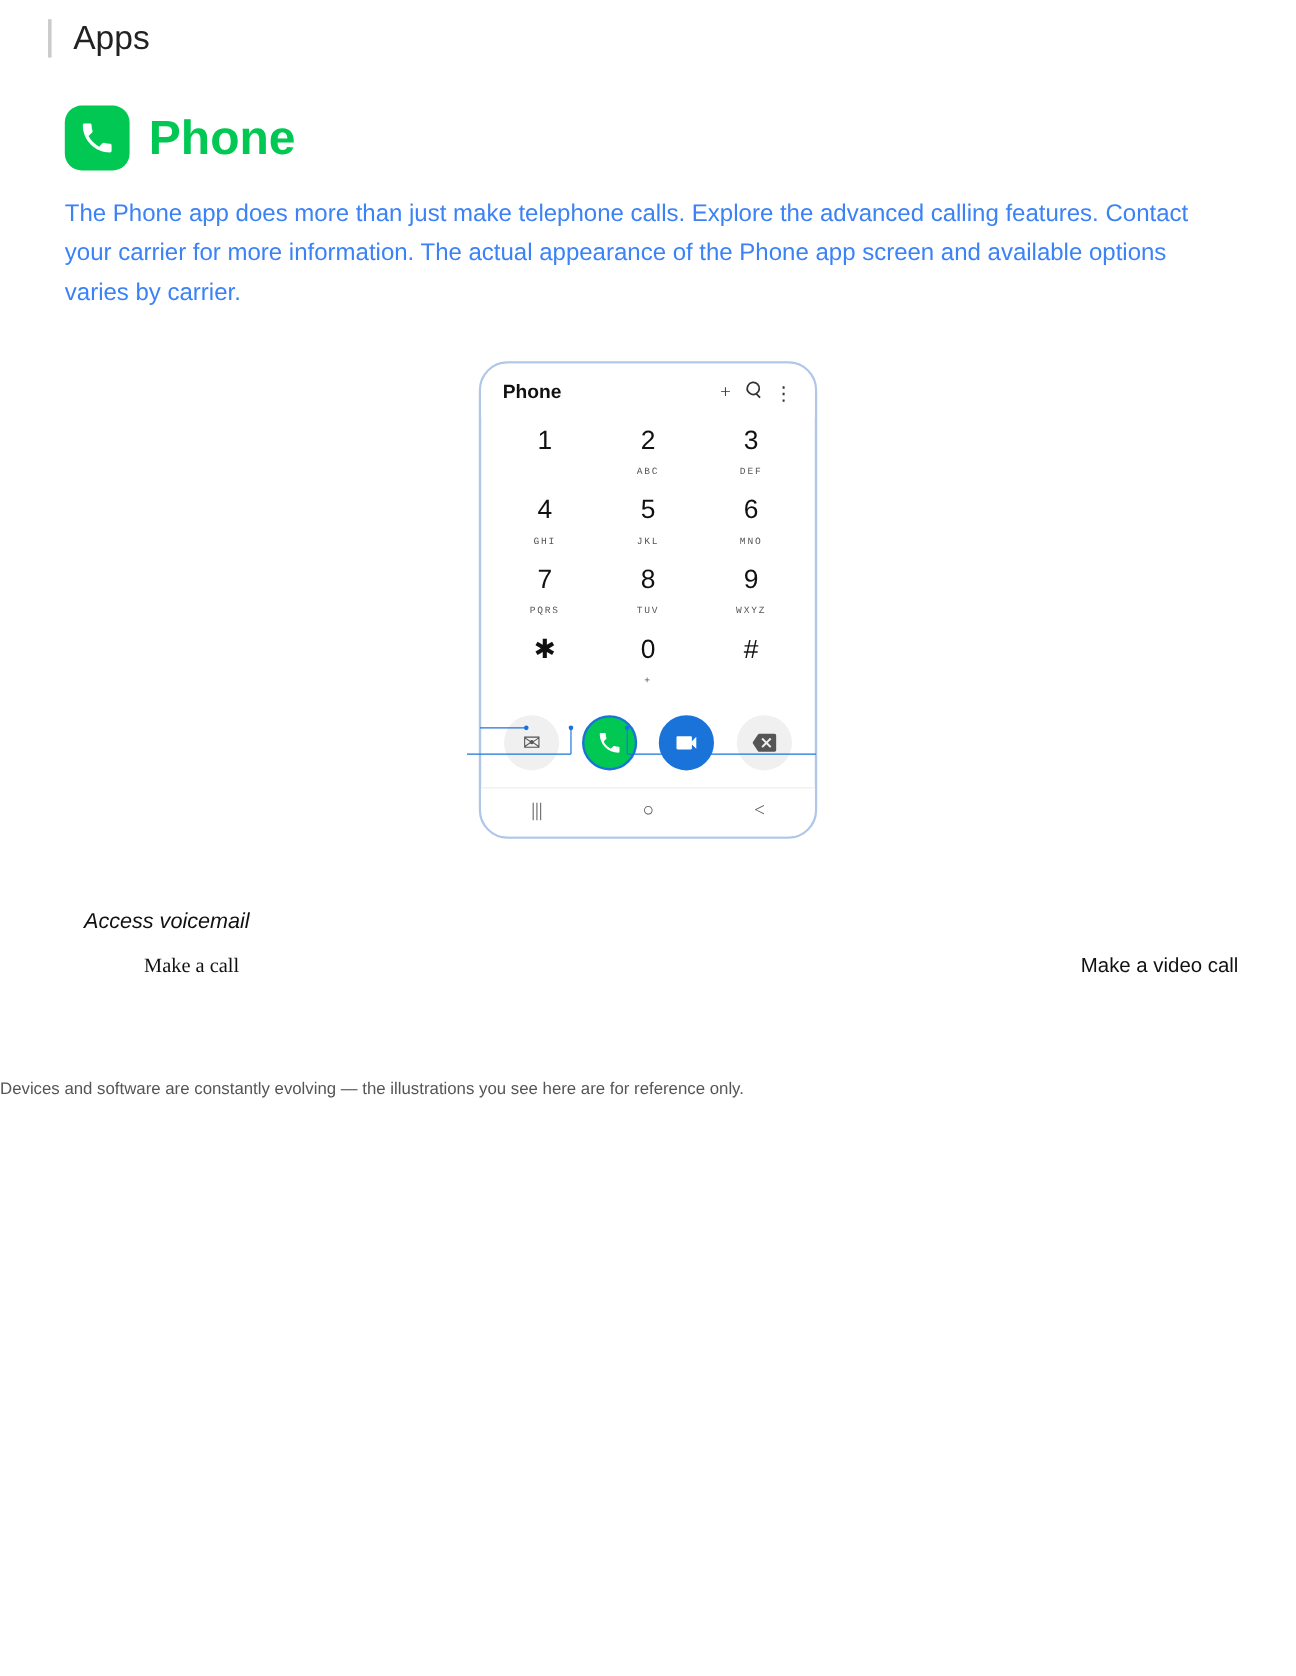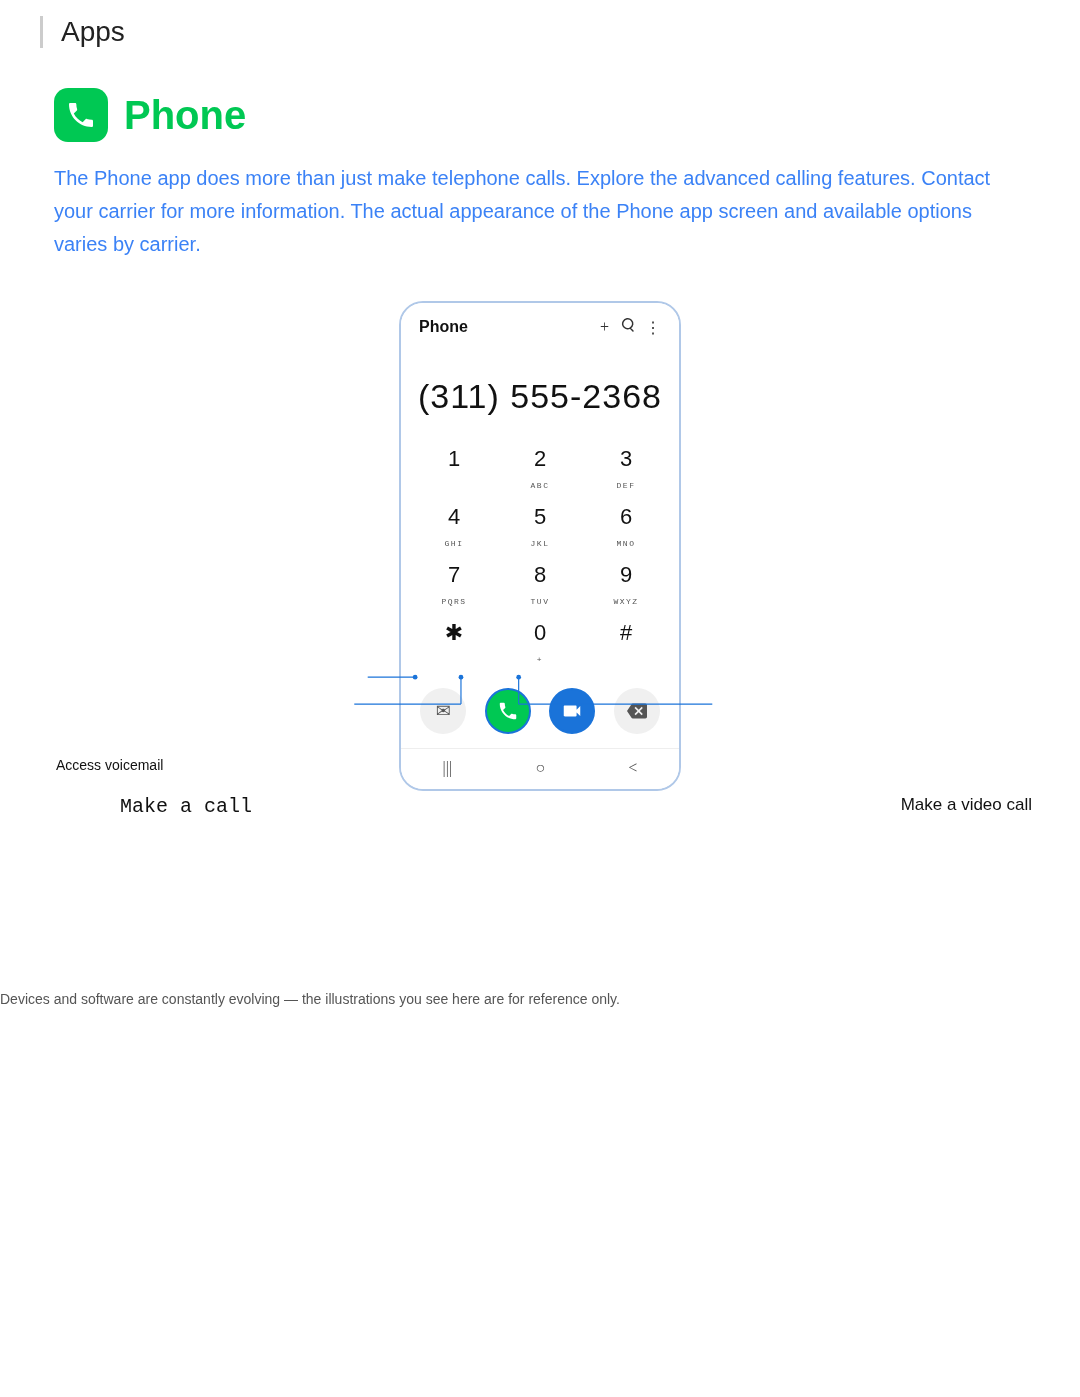--- a/index.html
+++ b/index.html
@@ -275,21 +275,20 @@
           <span class="phone-header-icon">+</span>
           <span class="phone-header-icon">
             <svg width="16" height="16" viewBox="0 0 24 24" fill="#333">
                 <path d="M21 21l-4.35-4.35m0 0A7.5 7.5 0 1 0 6.5 6.5a7.5 7.5 0 0 0 10.15 10.15z" stroke="#333" stroke-width="2.2" fill="none" stroke-linecap="round"></path>
               </svg>
           </span>
           <span class="phone-header-icon">⋮</span>
         </div>
       </div>
 
-      <div class="dial-number">(311) 555-2368</div>
 
       <div class="keypad">
 
         <div class="key-cell">
           <span class="key-digit">1</span>
           <span class="key-letters">&nbsp;</span>
         </div>
         <div class="key-cell">
           <span class="key-digit">2</span>
           <span class="key-letters">ABC</span>
@@ -383,23 +382,23 @@
     <circle cx="440" cy="476" r="3" fill="#1a73d9"></circle>
 
     <line x1="758" y1="510" x2="513" y2="510" stroke="#1a73d9" stroke-width="1.5"></line>
     <line x1="513" y1="510" x2="513" y2="476" stroke="#1a73d9" stroke-width="1.5"></line>
     <circle cx="513" cy="476" r="3" fill="#1a73d9"></circle>
 
   </svg>
 
   <div style="position:absolute; top:0; left:0; width:100%; height:100%; pointer-events:none; z-index:4;">
 
-    <span class="annotation-label annot-voicemail" style="position:absolute; left:56px; top:456px; font-size:14px; font-family:Arial,sans-serif; color:#111;">Access voicemail</span>
-
-    <span class="annotation-label annot-make-call" style="position:absolute; left:120px; top:494px; font-size:20px; font-family:Liberation Mono, monospace; color:#111;">Make a call</span>
+    <span class="annotation-label annot-voicemail" style="position:absolute; left:70px; top:456px; font-size:18px; font-family:Arial,sans-serif; color:#111;font-style:italic;">Access voicemail</span>
+
+    <span class="annotation-label annot-make-call" style="position:absolute; left:120px; top:494px; font-size:17px; font-family:Liberation Serif, serif; color:#111;">Make a call</span>
 
     <span class="annotation-label annot-video-call" style="position:absolute; right:48px; top:494px; font-size:17px; font-family:Arial,sans-serif; color:#111;">Make a video call</span>
 
   </div>
 </div>
 
 
 <div class="footer">
   <p class="footer-note">Devices and software are constantly evolving — the illustrations you see here are for reference only.</p>
 </div>

